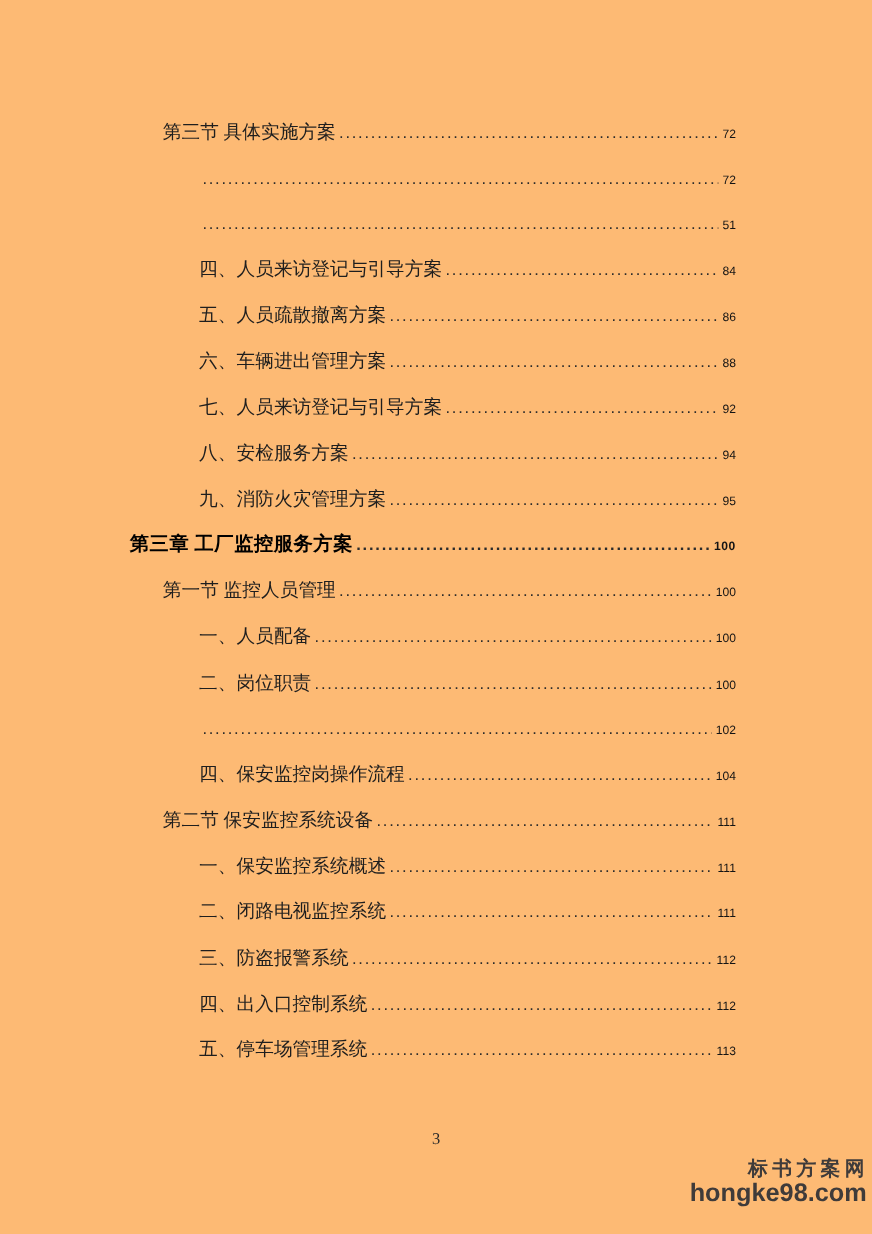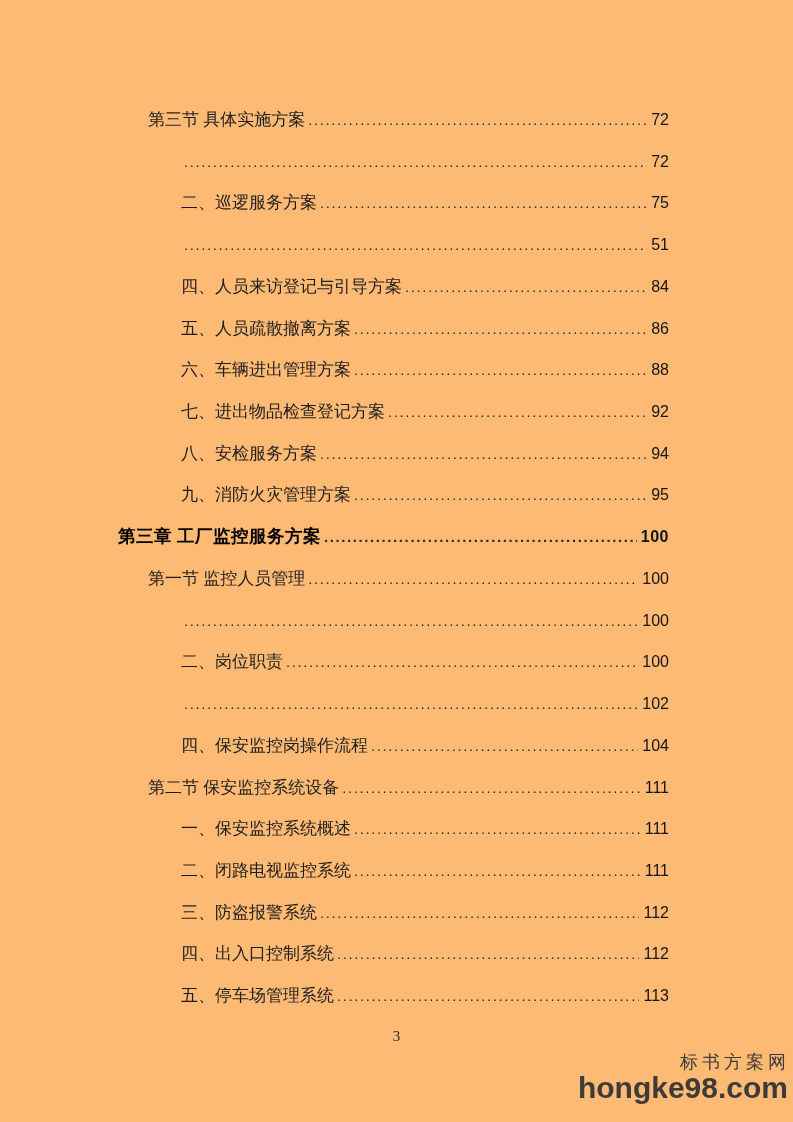--- a/index.html
+++ b/index.html
@@ -56,21 +56,21 @@
   }
   .toc-leader::after {
     content: "....................................................................................................................................................................";
     letter-spacing: 1.6px;
     font-family: "Liberation Sans", "DejaVu Sans", sans-serif;
     font-size: 15px;
   }
   .toc-page {
     flex: 0 0 auto;
     font-family: "Liberation Sans", "DejaVu Sans", sans-serif;
-    font-size: 16px;
+    font-size: 11px;
     color: #141414;
   }
   .toc-row.chapter .toc-page { font-weight: 700; }
   #footer-page-number {
     position: absolute;
     top: 1026px;
     left: 0;
     width: 100%;
     text-align: center;
     font-size: 15px;
@@ -81,26 +81,26 @@
     position: absolute;
     top: 1053px;
     right: 5px;
     text-align: right;
     color: #3f3b3a;
     font-family: "Liberation Sans", "DejaVu Sans", sans-serif;
     line-height: 1.08;
   }
   .wm-cn {
     font-size: 18px;
-    font-weight: 400;
+    font-weight: 700;
     letter-spacing: 4px;
     margin-right: -2px;
   }
   .wm-url {
-    font-size: 30px;
+    font-size: 23px;
     font-weight: 700;
     letter-spacing: 0px;
     text-align: center;
   }
 </style>
 </head>
 <body>
 
 <div id="page">
 
@@ -108,45 +108,40 @@
       <div class="toc-row section">
         <span class="toc-title">第三节 具体实施方案</span>
         <span class="toc-leader"></span>
         <span class="toc-page">72</span>
       </div>
       <div class="toc-row item">
         <span class="toc-leader"></span>
         <span class="toc-page">72</span>
       </div>
       <div class="toc-row item">
-        <span class="toc-title">二、巡逻服务方案</span>
-        <span class="toc-leader"></span>
-        <span class="toc-page">75</span>
-      </div>
-      <div class="toc-row item">
         <span class="toc-leader"></span>
         <span class="toc-page">51</span>
       </div>
       <div class="toc-row item">
         <span class="toc-title">四、人员来访登记与引导方案</span>
         <span class="toc-leader"></span>
         <span class="toc-page">84</span>
       </div>
       <div class="toc-row item">
         <span class="toc-title">五、人员疏散撤离方案</span>
         <span class="toc-leader"></span>
         <span class="toc-page">86</span>
       </div>
       <div class="toc-row item">
         <span class="toc-title">六、车辆进出管理方案</span>
         <span class="toc-leader"></span>
         <span class="toc-page">88</span>
       </div>
       <div class="toc-row item">
-        <span class="toc-title">七、进出物品检查登记方案</span>
+        <span class="toc-title">七、人员来访登记与引导方案</span>
         <span class="toc-leader"></span>
         <span class="toc-page">92</span>
       </div>
       <div class="toc-row item">
         <span class="toc-title">八、安检服务方案</span>
         <span class="toc-leader"></span>
         <span class="toc-page">94</span>
       </div>
       <div class="toc-row item">
         <span class="toc-title">九、消防火灾管理方案</span>
@@ -157,20 +152,21 @@
         <span class="toc-title">第三章 工厂监控服务方案</span>
         <span class="toc-leader"></span>
         <span class="toc-page">100</span>
       </div>
       <div class="toc-row section">
         <span class="toc-title">第一节 监控人员管理</span>
         <span class="toc-leader"></span>
         <span class="toc-page">100</span>
       </div>
       <div class="toc-row item">
+        <span class="toc-title">一、人员配备</span>
         <span class="toc-leader"></span>
         <span class="toc-page">100</span>
       </div>
       <div class="toc-row item">
         <span class="toc-title">二、岗位职责</span>
         <span class="toc-leader"></span>
         <span class="toc-page">100</span>
       </div>
       <div class="toc-row item">
         <span class="toc-leader"></span>

